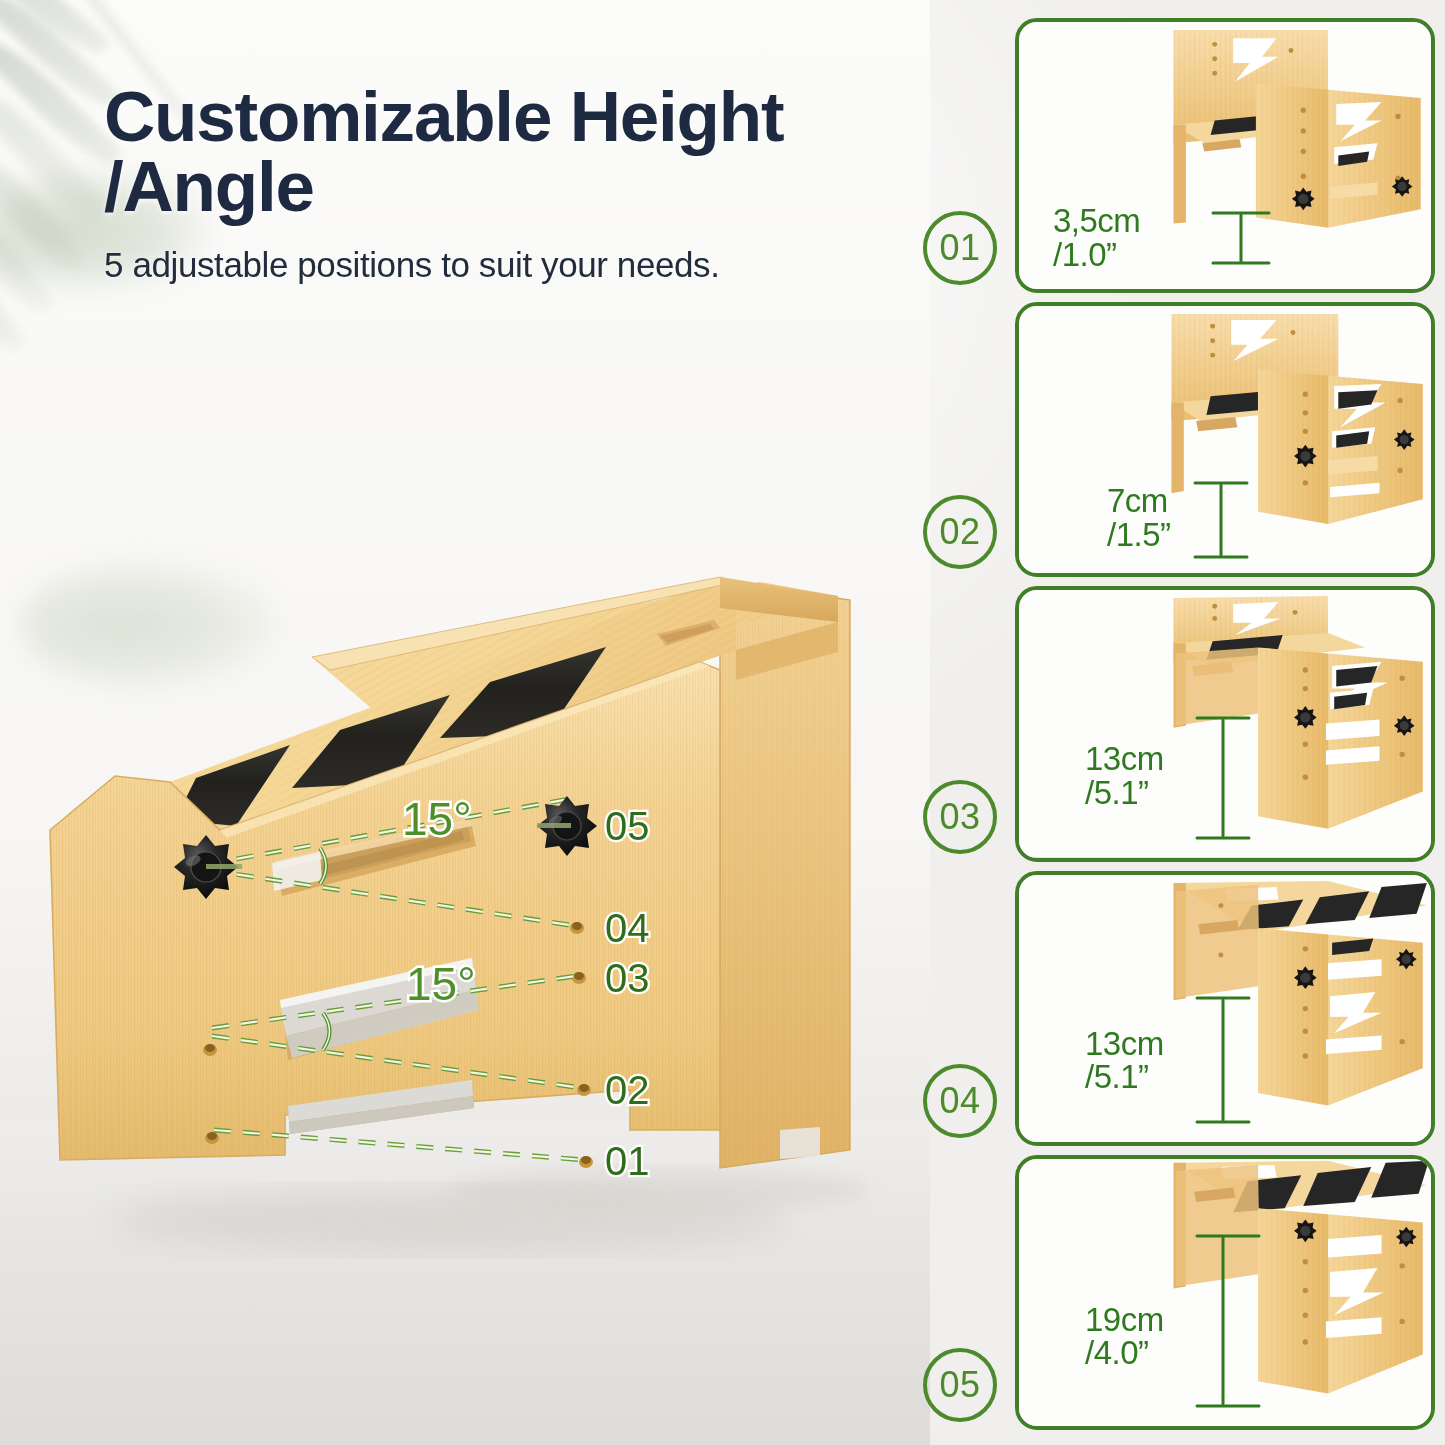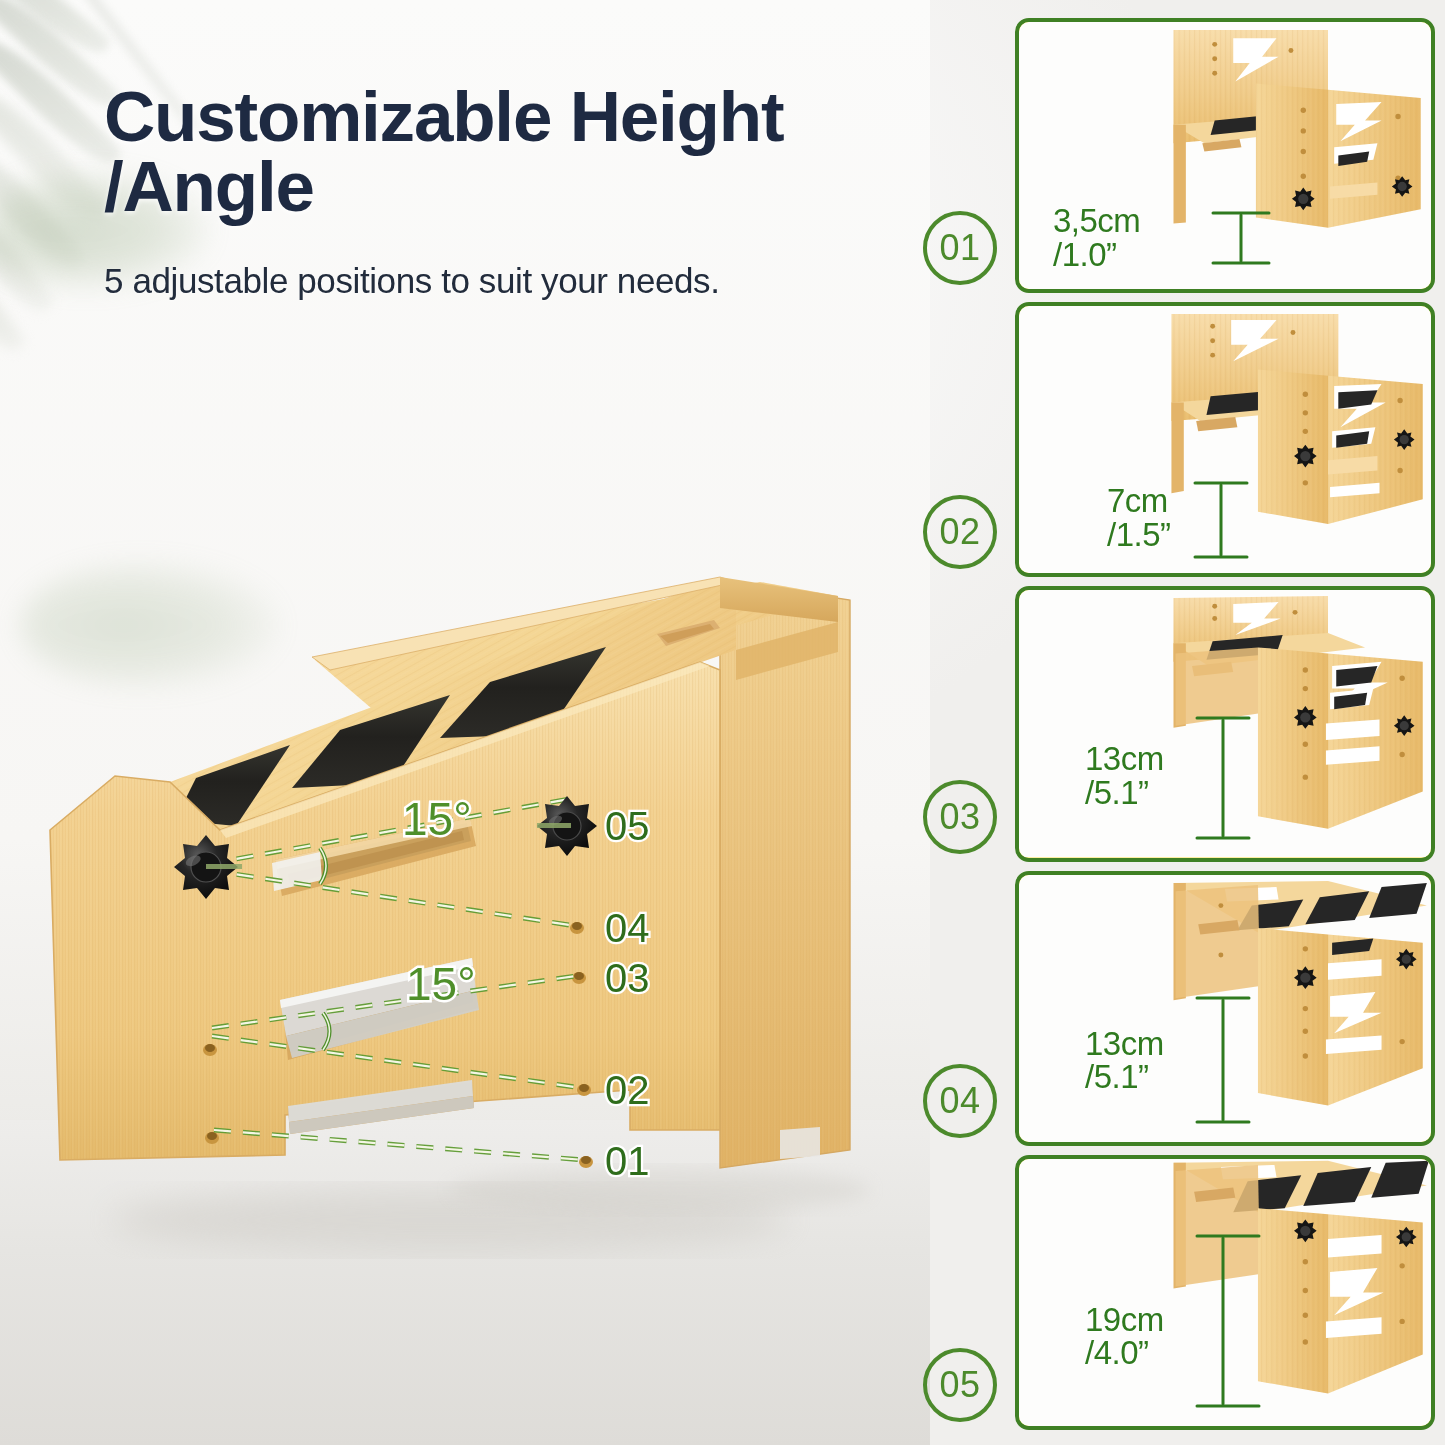--- a/index.html
+++ b/index.html
@@ -51,21 +51,21 @@
 
   
   #headings { position:absolute; left:104px; top:82px; width:820px; }
   #title {
     font-size:71px; font-weight:bold; line-height:0.98;
     color:#1e2a42; letter-spacing:-1.2px;
     text-shadow:0 2px 5px rgba(255,255,255,.8);
   }
   #title .l2 { display:block; }
   #subtitle {
-    margin-top:40px;
+    margin-top:24px;
     font-size:35px; font-weight:400; color:#222c3c;
     letter-spacing:-0.4px;
     text-shadow:0 1px 3px rgba(255,255,255,.7);
   }
 
   
   #hero { position:absolute; left:20px; top:530px; width:900px; height:730px;text-align:center; }
   #hero svg { display:block; }
 
   
@@ -83,22 +83,22 @@
     position:absolute; left:-92px; bottom:8px;
     width:74px; height:74px; border-radius:50%;
     border:4px solid #4c8a2c;
     display:flex; align-items:center; justify-content:center;
     font-size:36px; font-weight:500; color:#4c8a2c;
     letter-spacing:0.5px;
     background:transparent;
   }
   .card {
     width:100%; height:100%;
-    border:4px solid #3f8024; border-radius:14px;
-    background:#fde047;
+    border:4px solid #3f8024; border-radius:22px;
+    background:#f0abfc;
     overflow:hidden; position:relative;
   }
   .card-svg { position:absolute; inset:0; width:100%; height:100%; }
   .meas {
     position:absolute; z-index:4;
     color:#2f7a1f; font-size:33px; font-weight:500;
     line-height:1.02; letter-spacing:-0.5px;
     text-shadow:0 0 4px #fff, 0 0 7px #fff, 1px 1px 2px #fff;
     white-space:nowrap;
   }

